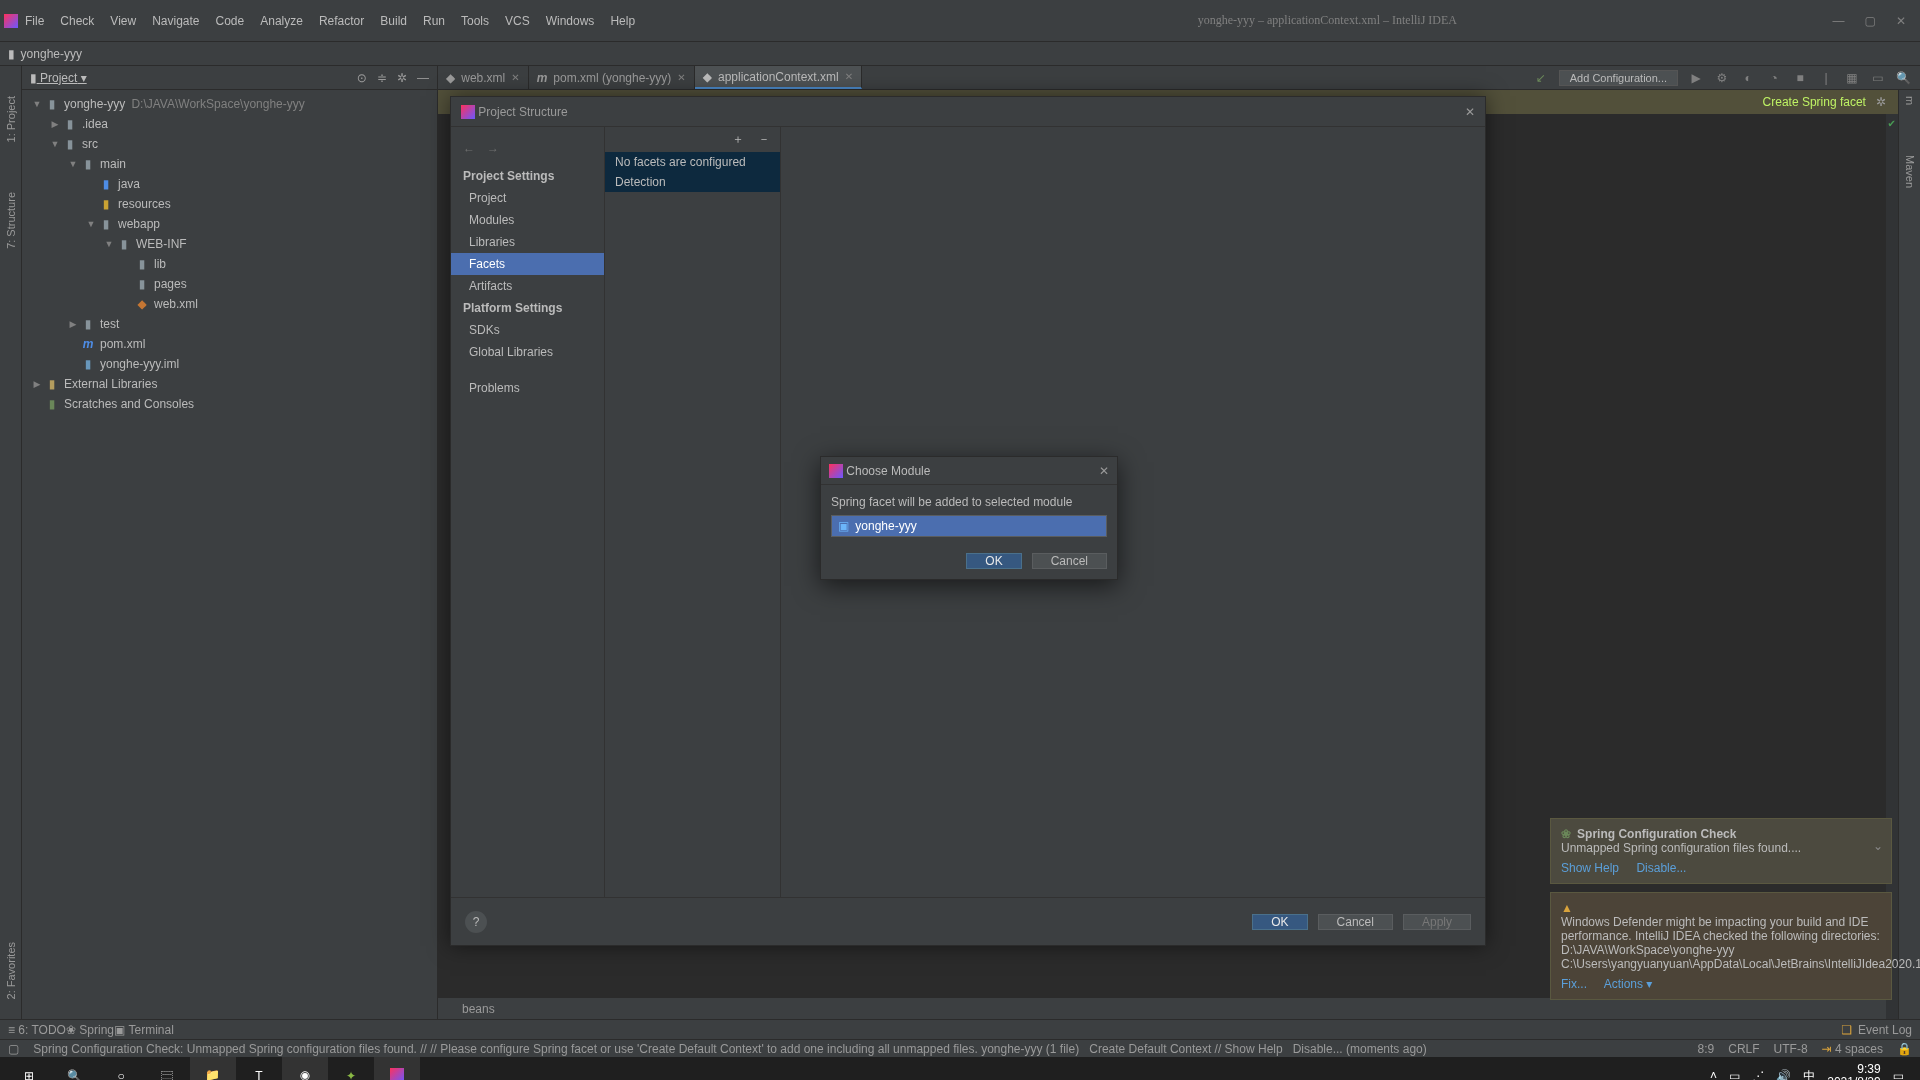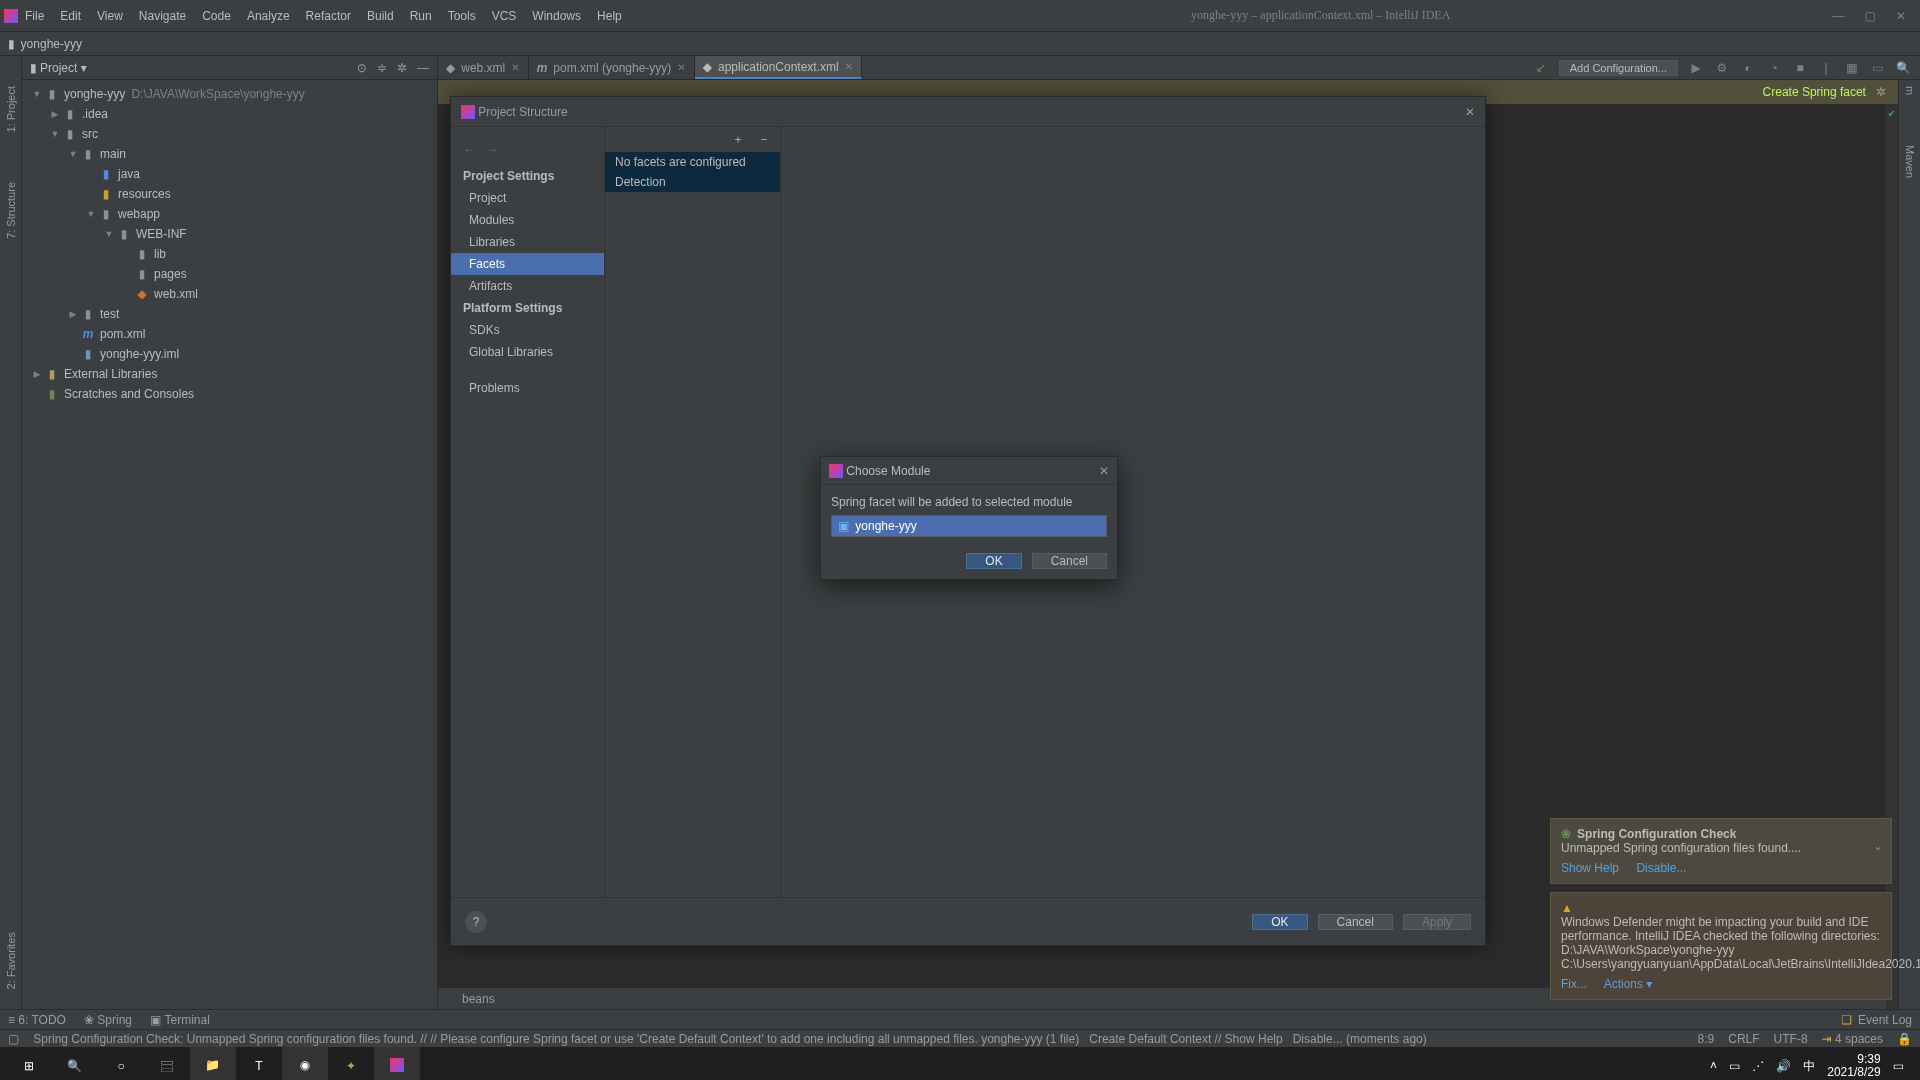--- a/index.html
+++ b/index.html
@@ -1,19 +1,19 @@
 <!DOCTYPE html>
 <html><head>
 <meta charset="utf-8">
 <style>
 * { margin: 0; padding: 0; box-sizing: border-box; font-family: "Segoe UI", Arial, sans-serif; font-size: 12px; }
 body { width: 1920px; height: 1080px; background: #3c3f41; color: #bbbbbb; overflow: hidden; position: relative; }
 
 
-.titlebar { height: 32px; background: #3c3f41; display: flex; align-items: center; padding: 0 4px; border-bottom: 1px solid #2b2b2b; }
+.titlebar { height: 42px; background: #3c3f41; display: flex; align-items: center; padding: 0 4px; border-bottom: 1px solid #2b2b2b; }
 .menubar { display: flex; gap: 2px; }
 .menubar span { padding: 3px 7px; cursor: default; }
 .titlebar .title-center { flex: 1; text-align: center; color: #808080; font-size: 12px; padding-left: 180px; font-family: Liberation Serif, serif; }
 .titlebar .winbtns { display: flex; gap: 20px; padding-right: 10px; color: #808080; }
 
 
 .navbar { height: 24px; background: #3c3f41; display: flex; align-items: center; padding: 0 8px; border-bottom: 1px solid #2b2b2b; }
 .navbar .crumb { color: #bbbbbb; font-size: 12px; padding: 2px 6px; }
 
 
@@ -22,21 +22,21 @@
 
 .left-gutter { width: 22px; background: #3c3f41; border-right: 1px solid #2b2b2b; display: flex; flex-direction: column; align-items: center; padding-top: 30px; gap: 50px; }
 .left-gutter .vlabel { writing-mode: vertical-rl; transform: rotate(180deg); color: #9a9a9a; font-size: 11px; }
 
 .right-gutter { width: 22px; background: #3c3f41; border-left: 1px solid #2b2b2b; display: flex; flex-direction: column; align-items: center; padding-top: 30px; gap: 50px; }
 .right-gutter .vlabel { writing-mode: vertical-rl; color: #9a9a9a; font-size: 11px; }
 
 
 .project-panel { width: 416px; background: #3c3f41; border-right: 1px solid #2b2b2b; display: flex; flex-direction: column; }
 .project-header { height: 24px; display: flex; align-items: center; padding: 0 8px; border-bottom: 1px solid #2b2b2b; }
-.project-header .ptitle { flex: 1; font-size: 12px; }
+.project-header .ptitle { flex: 1; font-size: 12px; text-decoration: underline; }
 .project-header .pbtns { display: flex; gap: 10px; color: #9a9a9a; }
 .tree { padding: 4px 0; font-size: 12px; overflow: auto; flex: 1; }
 .tree .node { display: flex; align-items: center; height: 20px; padding-left: 8px; white-space: nowrap; }
 .tree .arrow { width: 14px; text-align: center; color: #808080; font-size: 9px; }
 .tree .icon { width: 16px; margin-right: 4px; text-align: center; }
 .tree .lbl { color: #bbbbbb; }
 .tree .path { color: #808080; margin-left: 6px; }
 .tree .folder-ic { color: #87939A; }
 .tree .java-ic { color: #4e8de6; }
 .tree .xml-ic { color: #c57633; }
@@ -100,21 +100,21 @@
 
 .notif { position: absolute; right: 28px; width: 342px; background: #4c4a3f; border: 1px solid #5a5840; padding: 8px 10px; color: #bbbbbb; font-size: 12px; z-index: 5; }
 .notif.n1 { bottom: 196px; }
 .notif.n2 { bottom: 80px; background: #4c4438; }
 .notif .ntitle { font-weight: bold; display: flex; align-items: center; gap: 6px; }
 .notif .nlinks { margin-top: 6px; }
 .notif .nlinks a { color: #5b9fd9; text-decoration: none; margin-right: 14px; }
 .notif .chev { position: absolute; right: 8px; top: 20px; color: #888; }
 
 
-.bottom-tools { height: 20px; background: #3c3f41; border-top: 1px solid #2b2b2b; display: flex; align-items: center; padding: 0 8px; gap: 18px; color: #9a9a9a; font-size: 11px; }
+.bottom-tools { height: 20px; background: #3c3f41; border-top: 1px solid #2b2b2b; display: flex; align-items: center; padding: 0 8px; color: #9a9a9a; font-size: 11px; }
 .bottom-tools .right { margin-left: auto; display: flex; align-items: center; gap: 6px; }
 .bottom-tools .evlog-ic { color: #d9a33c; }
 
 
 .statusbar { height: 18px; background: #3c3f41; border-top: 1px solid #2b2b2b; display: flex; align-items: center; padding: 0 8px; color: #9a9a9a; font-size: 11px; gap: 14px; }
 .statusbar .msg { flex: 1; white-space: nowrap; overflow: hidden; text-overflow: ellipsis; }
 .statusbar a { color: #9a9a9a; text-decoration: none; }
 
 
 .taskbar { height: 38px; background: #1f1f1f; display: flex; align-items: center; padding: 0 6px; }
@@ -126,21 +126,21 @@
 .ij-square { width:14px; height:14px; background: linear-gradient(135deg,#fe315d,#6b57ff); display:inline-block; }
 .mod-ic { color:#6cb5f9; }
 </style>
 </head>
 <body>
 
 <div class="titlebar">
   <span class="ij-square"></span>
   <div class="menubar">
     <span>File</span>
-    <span>Edit</span>
+    <span>Check</span>
     <span>View</span>
     <span>Navigate</span>
     <span>Code</span>
     <span>Analyze</span>
     <span>Refactor</span>
     <span>Build</span>
     <span>Run</span>
     <span>Tools</span>
     <span>VCS</span>
     <span>Windows</span>

